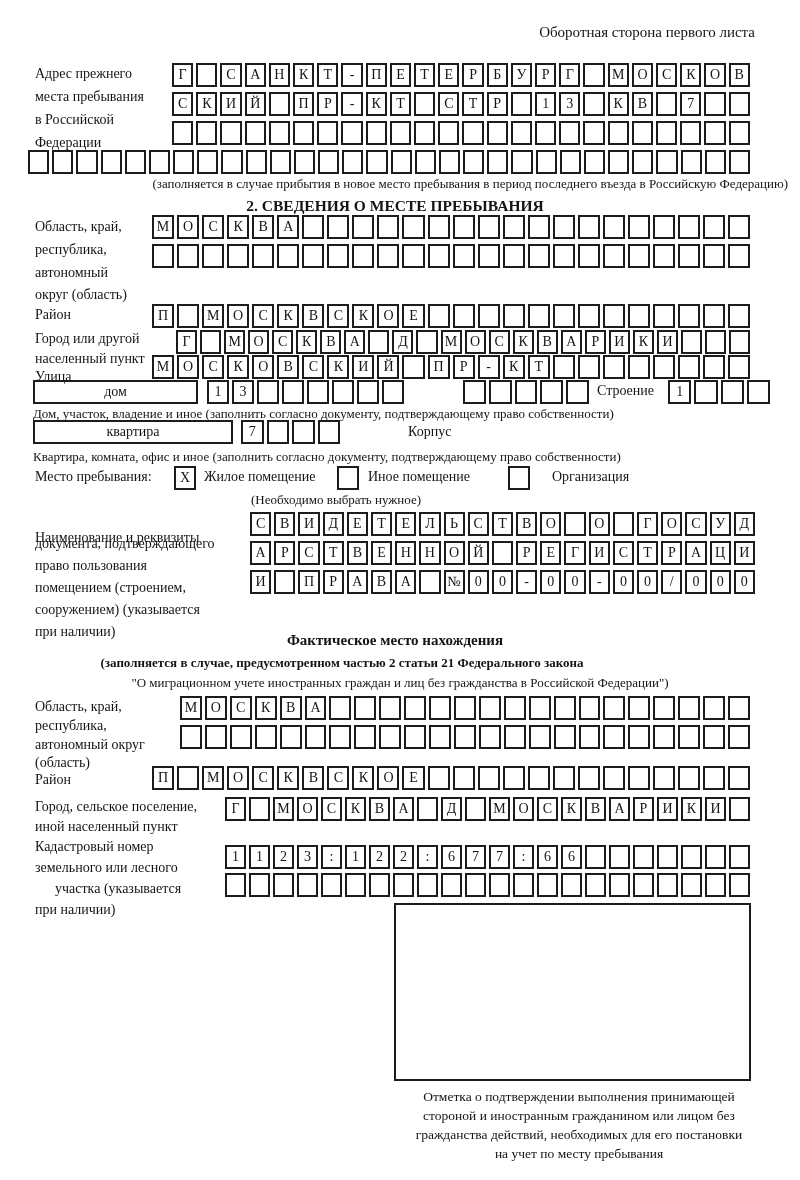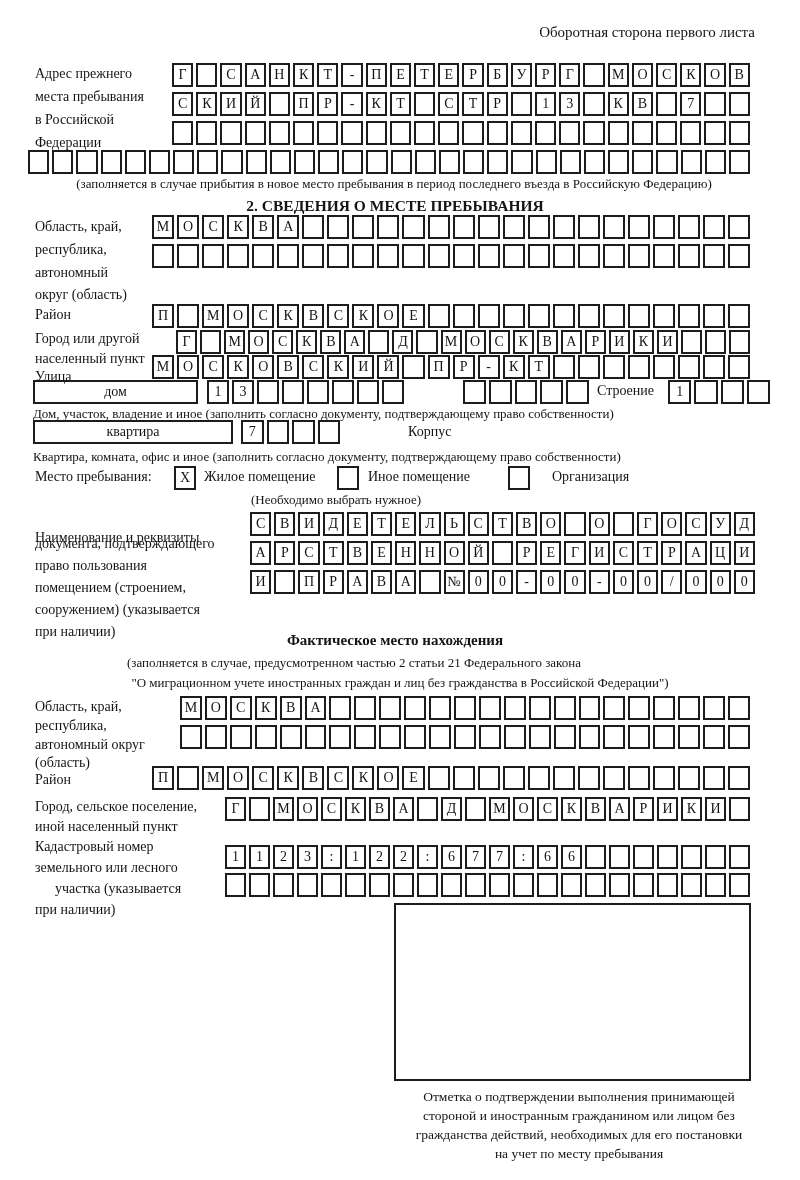--- a/index.html
+++ b/index.html
@@ -135,21 +135,21 @@
       <div class="cell"></div>
       <div class="cell"></div>
       <div class="cell"></div>
       <div class="cell"></div>
       <div class="cell"></div>
       <div class="cell"></div>
       <div class="cell"></div>
       <div class="cell"></div>
     </div>
 
-  <div class="note center" style="left:0;top:176px;width:788px;">(заполняется в случае прибытия в новое место пребывания в период последнего въезда в Российскую Федерацию)</div>
+  <div class="note center" style="left:0;top:176px;width:788px;text-align:right;">(заполняется в случае прибытия в новое место пребывания в период последнего въезда в Российскую Федерацию)</div>
 
   <div class="title center" style="left:0;top:197px;width:790px;">2. СВЕДЕНИЯ О МЕСТЕ ПРЕБЫВАНИЯ</div>
 
   <div class="lbl" style="left:35px;top:219px;">Область, край,</div>
   <div class="lbl" style="left:35px;top:242px;">республика,</div>
   <div class="lbl" style="left:35px;top:265px;">автономный</div>
   <div class="lbl" style="left:35px;top:287px;">округ (область)</div>
   <div class="cells" style="left:152px;top:215px;width:598px;">
       <div class="cell">М</div>
       <div class="cell">О</div>
@@ -410,21 +410,21 @@
       <div class="cell">-</div>
       <div class="cell">0</div>
       <div class="cell">0</div>
       <div class="cell">/</div>
       <div class="cell">0</div>
       <div class="cell">0</div>
       <div class="cell">0</div>
     </div>
 
   <div class="title center" style="left:0;top:632px;width:790px;font-size:15px;">Фактическое место нахождения</div>
-  <div class="note center" style="left:12px;top:655px;width:684px;">(заполняется в случае, предусмотренном частью 2 статьи 21 Федерального закона</div>
+  <div class="note center" style="left:0;top:655px;width:684px;font-weight:bold;">(заполняется в случае, предусмотренном частью 2 статьи 21 Федерального закона</div>
   <div class="note center" style="left:0;top:675px;width:800px;">"О миграционном учете иностранных граждан и лиц без гражданства в Российской Федерации")</div>
 
   <div class="lbl" style="left:35px;top:699px;">Область, край,</div>
   <div class="lbl" style="left:35px;top:718px;">республика,</div>
   <div class="lbl" style="left:35px;top:737px;text-align:center;">автономный округ</div>
   <div class="lbl" style="left:35px;top:755px;">(область)</div>
   <div class="cells" style="left:180px;top:696px;width:570px;">
       <div class="cell">М</div>
       <div class="cell">О</div>
       <div class="cell">С</div>

